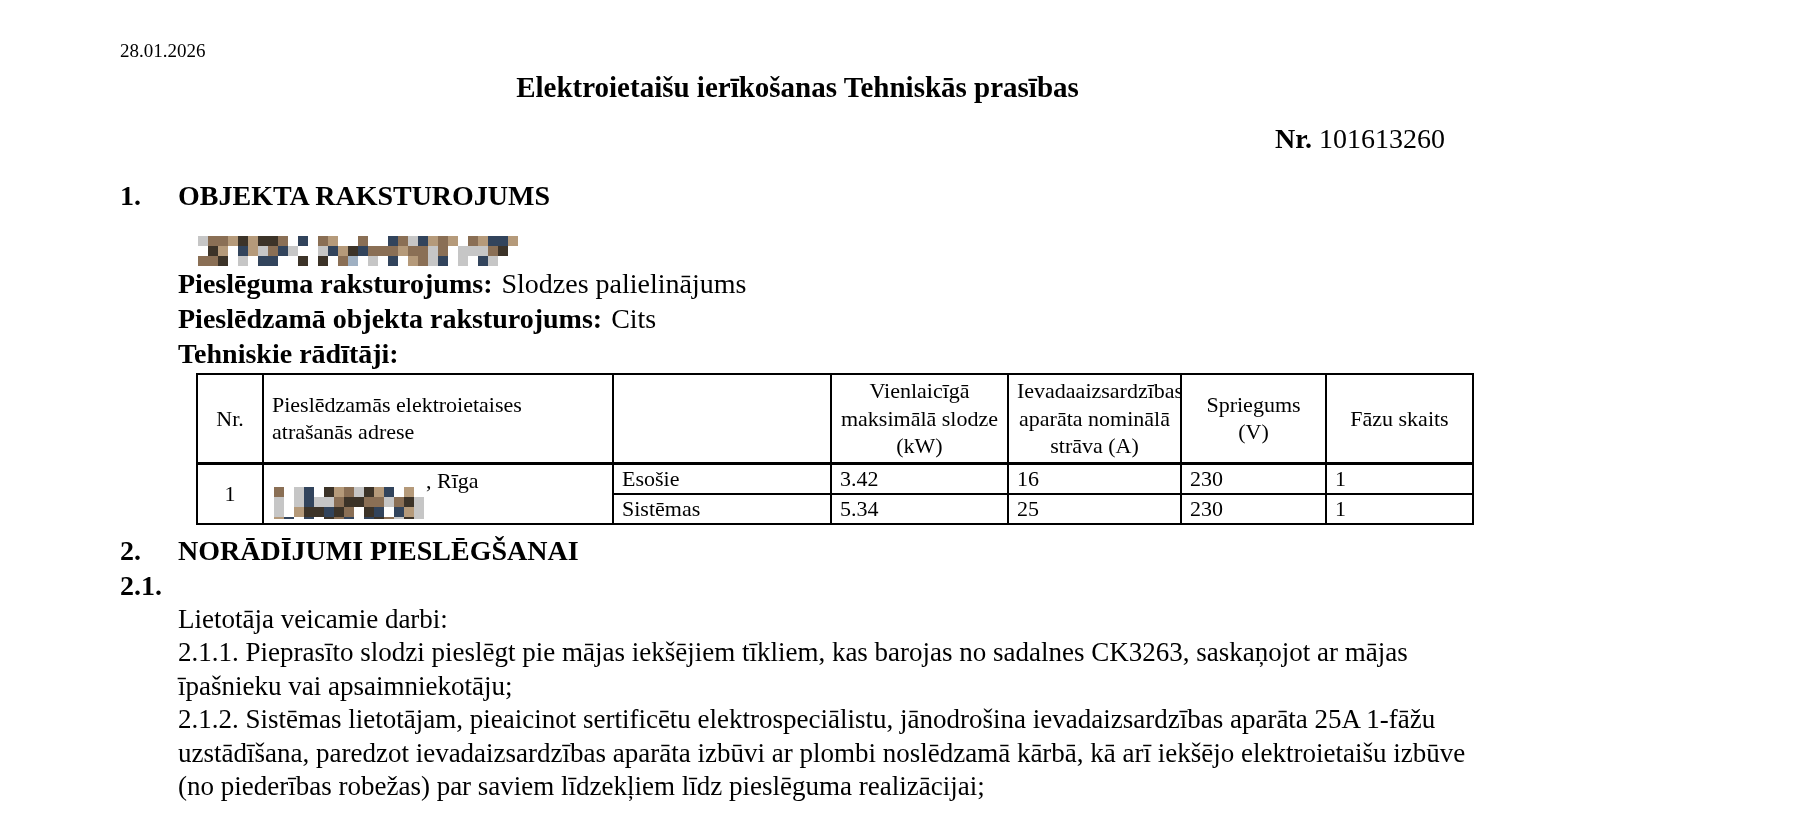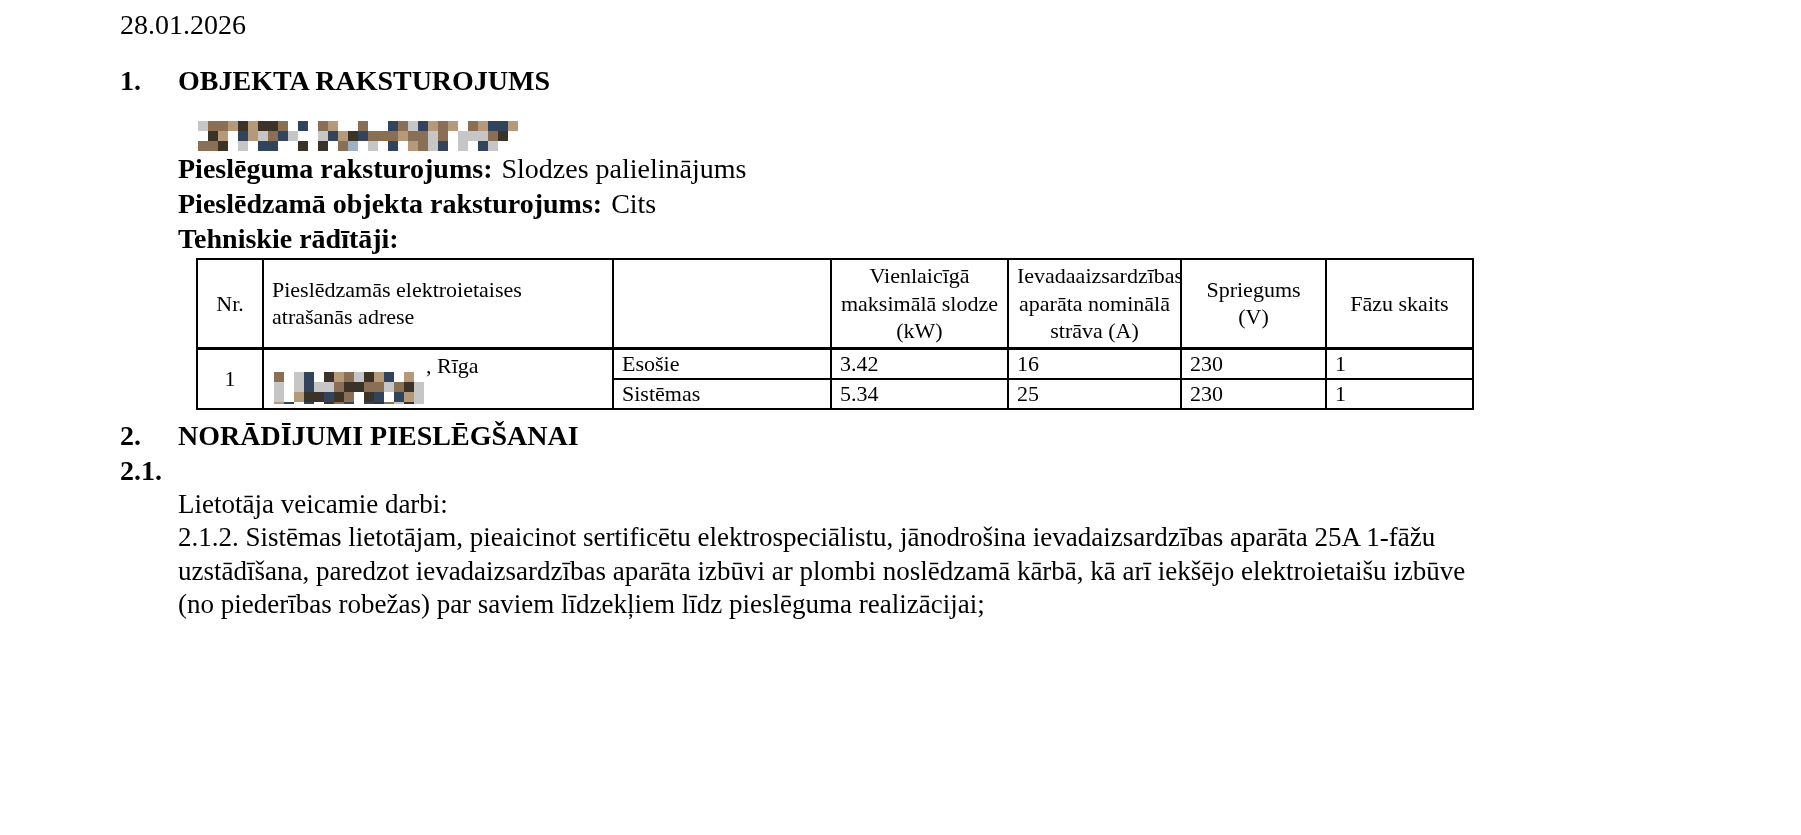--- a/index.html
+++ b/index.html
@@ -1,21 +1,21 @@
 <!DOCTYPE html>
 <html><head>
 <meta charset="utf-8">
 <style>
   html,body{margin:0;padding:0;}
   body{
     width:1801px;height:835px;background:#ffffff;overflow:hidden;
     font-family:"Liberation Serif","DejaVu Serif",serif;color:#000;
   }
   .page{position:relative;width:1355px;margin-left:120px;}
-  .date-line{margin-top:8px;font-size:28px;line-height:33px;}
+  .date-line{margin-top:34px;font-size:19px;line-height:33px;}
   .doc-title{margin-top:2px;font-size:29px;font-weight:bold;text-align:center;line-height:36px;}
   .nr-line{margin-top:16px;font-size:28px;text-align:right;line-height:35px;padding-right:30px;}
   .nr-line .nr-label{font-weight:bold;}
   .sec-heading{margin-top:22px;font-size:28px;font-weight:bold;line-height:35px;display:flex;}
   .sec-num{flex:0 0 58px;}
   .fields{margin-left:58px;}
   .field{margin:0;font-size:28px;font-weight:bold;line-height:35px;white-space:nowrap;}
   .field .value{font-weight:normal;margin-left:9px;}
   
   .redacted{display:inline-flex;flex-wrap:wrap;overflow:hidden;vertical-align:-6px;margin-left:10px;}
@@ -35,21 +35,26 @@
   .col-nr{width:66px}.col-addr{width:350px}.col-kind{width:218px}
   .col-kw{width:177px}.col-a{width:173px}.col-v{width:145px}.col-f{width:147px}
 </style>
 </head>
 <body>
 
 <div class="page">
 
   <div class="date-line">28.01.2026</div>
 
-
+  <div class="doc-title">Elektroietaišu ierīkošanas Tehniskās prasības</div>
+
+  <div class="nr-line">
+    <span class="nr-label">Nr.</span>
+    <span class="nr-value">101613260</span>
+  </div>
 
   <div class="sec-heading">
     <span class="sec-num">1.</span>
     <span>OBJEKTA RAKSTUROJUMS</span>
   </div>
 
   <div class="fields">
     <p class="field">
       <span class="redacted redacted-requester">
           <span class="px" style="width: 10px; height: 10px; background: rgb(255, 255, 255);"></span>
@@ -270,16 +275,17 @@
     <span class="sec-num">2.</span>
     <span>NORĀDĪJUMI PIESLĒGŠANAI</span>
   </div>
 
   <div class="sec-heading" style="margin-top:0">
     <span class="sec-num">2.1.</span>
   </div>
 
   <div class="body-text">
     <p>Lietotāja veicamie darbi:</p>
+    <p>2.1.1. Pieprasīto slodzi pieslēgt pie mājas iekšējiem tīkliem, kas barojas no sadalnes CK3263, saskaņojot ar mājas īpašnieku vai apsaimniekotāju;</p>
     <p>2.1.2. Sistēmas lietotājam, pieaicinot sertificētu elektrospeciālistu, jānodrošina ievadaizsardzības aparāta 25A 1-fāžu uzstādīšana, paredzot ievadaizsardzības aparāta izbūvi ar plombi noslēdzamā kārbā, kā arī iekšējo elektroietaišu izbūve (no piederības robežas) par saviem līdzekļiem līdz pieslēguma realizācijai;</p>
   </div>
 
 </div>
 
 </body></html>

